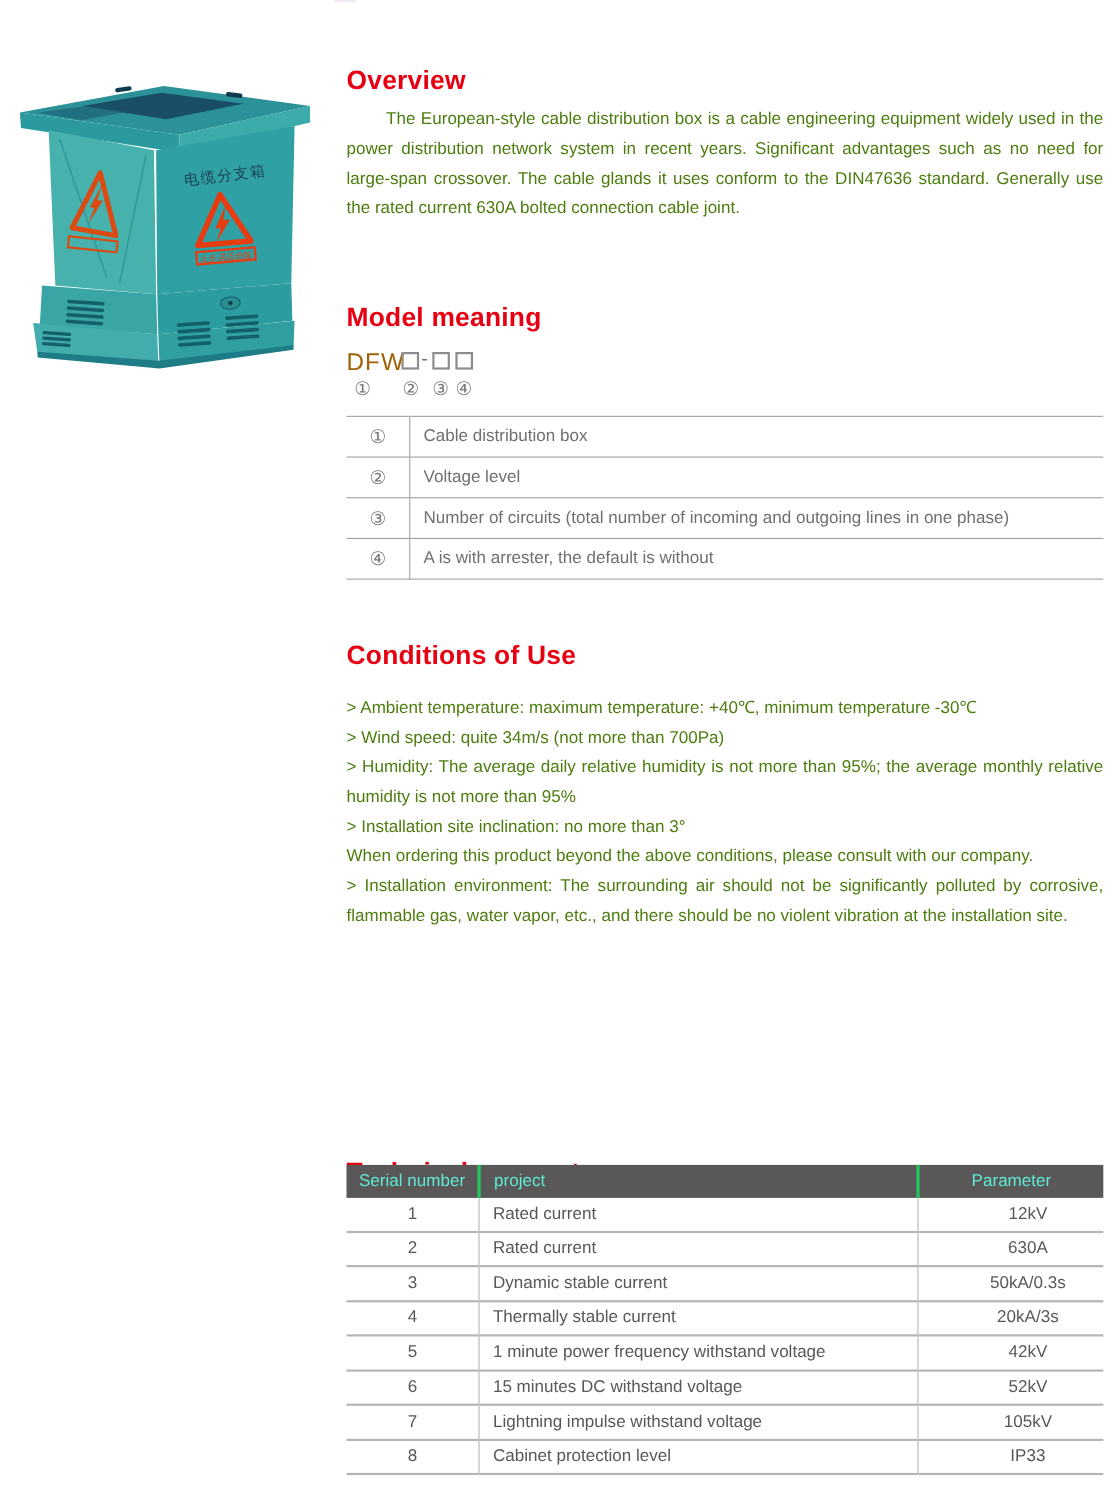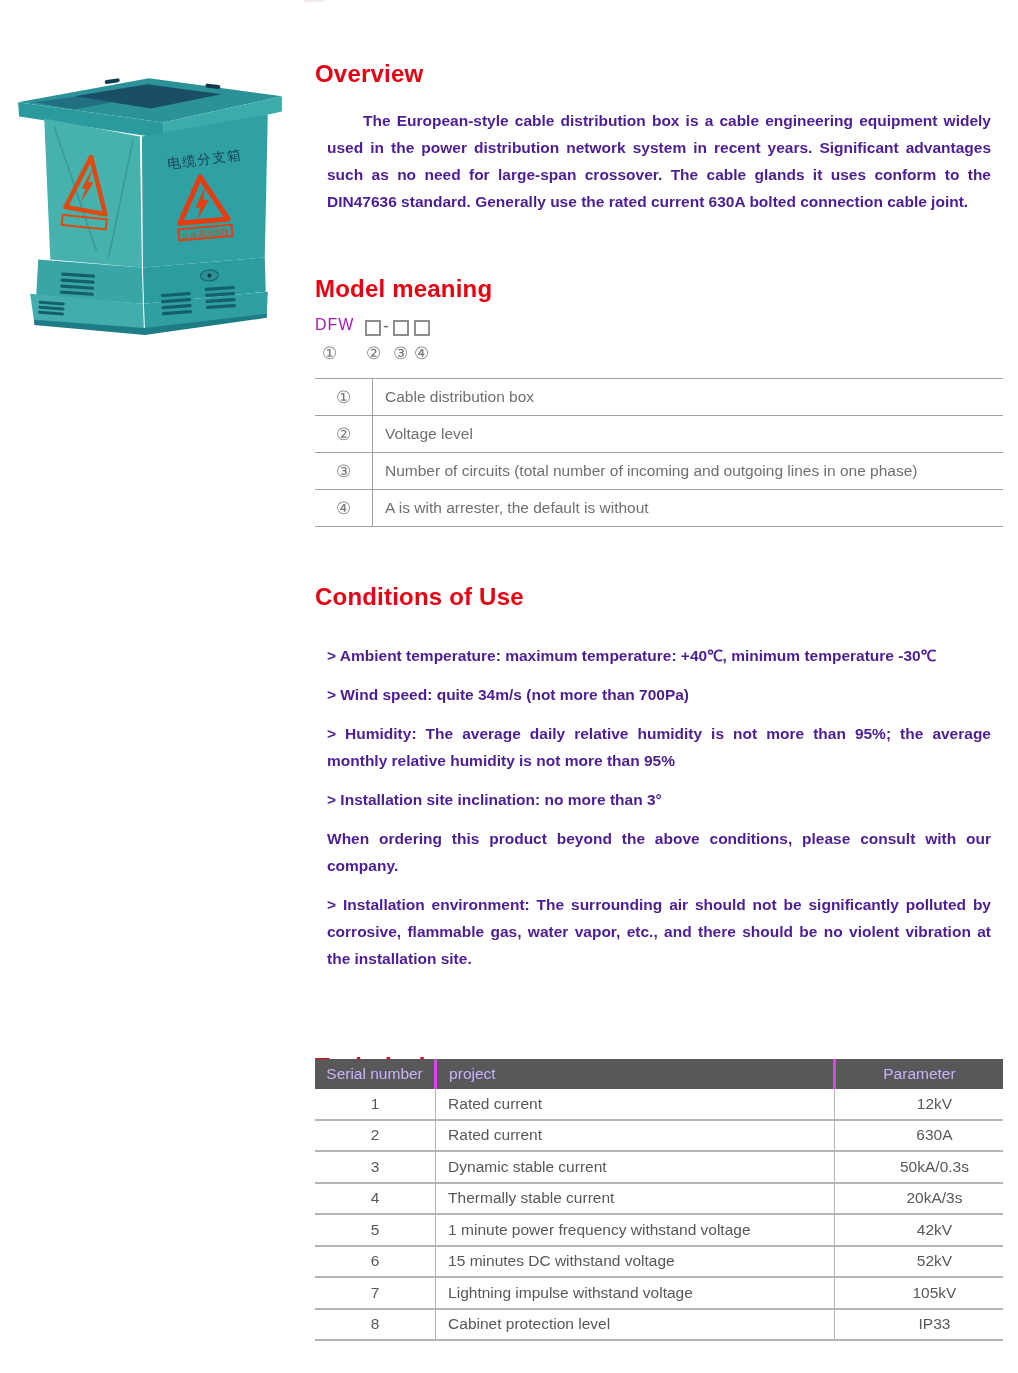--- a/index.html
+++ b/index.html
@@ -1,49 +1,49 @@
 <!DOCTYPE html>
 <html><head>
 <meta charset="utf-8">
 <style>
   html,body{margin:0;padding:0;background:#ffffff;}
   #page{position:relative;width:1018px;height:1373px;background:#ffffff;overflow:hidden;
         font-family:"Liberation Sans",sans-serif;}
   .abs{position:absolute;}
   .col{position:absolute;left:315px;width:688px;}
   h2.section{margin:0;font-size:24px;font-weight:700;color:#e60012;letter-spacing:0.2px;}
-  p.body{margin:12px;font-size:15.5px;line-height:27px;color:#4c1d95;text-align:justify;font-weight:bold;}
+  p.body{margin:0;font-size:15.5px;line-height:27px;color:#4d7c0f;text-align:justify;}
   
   #overview-title{top:60px;}
   #overview-body{top:95px;}
   #overview-body p{text-indent:36px;}
   
   #model-title{top:275px;}
   #model-formula{top:316px;height:50px;}
-  #model-formula .dfw{position:absolute;left:0;top:0;font-size:16px;color:#a21caf;letter-spacing:1px;}
+  #model-formula .dfw{position:absolute;left:0;top:0;font-size:22px;color:#a16207;letter-spacing:1px;}
   #model-formula .box{position:absolute;top:4px;width:12px;height:12px;border:2px solid #8d8d8d;}
   #model-formula .dash{position:absolute;top:0;font-size:18px;color:#6f6f6f;}
   #model-formula .b1{left:50px;} #model-formula .dash{left:68px;}
   #model-formula .b2{left:78px;} #model-formula .b3{left:99px;}
   #model-formula .circ{position:absolute;top:27px;font-size:17px;color:#7a7a7a;}
   #model-formula .c1{left:7px;} #model-formula .c2{left:51px;}
   #model-formula .c3{left:78px;} #model-formula .c4{left:99px;}
   #model-table{top:378px;border-collapse:collapse;width:688px;border-top:1px solid #9fa0a0;}
   #model-table td{border-bottom:1px solid #9fa0a0;height:34px;}
   #model-table td.num{width:55px;text-align:center;border-right:1px solid #9fa0a0;
                       font-size:17px;color:#7a7a7a;}
   #model-table td.desc{padding-left:12px;font-size:15.5px;color:#6f6f6f;}
   
   #cond-title{top:583px;}
   #cond-body{top:630px;}
   
   #tech-title{top:1053px;}
   #tech-table{top:1059px;border-collapse:collapse;width:688px;}
-  #tech-table th{background:#595757;color:#c4b5fd;font-weight:400;font-size:15.5px;height:28px;}
-  #tech-table th + th{border-left:3px solid #d946ef;}
+  #tech-table th{background:#595757;color:#5eead4;font-weight:400;font-size:15.5px;height:28px;}
+  #tech-table th + th{border-left:3px solid #22c55e;}
   #tech-table th.c1{width:120px;text-align:center;}
   #tech-table th.c2{width:397px;text-align:left;padding-left:12px;}
   #tech-table th.c3{width:168px;text-align:center;}
   #tech-table td{height:27.5px;border-bottom:2px solid #b5b5b6;font-size:15.5px;color:#595757;}
   #tech-table td + td{border-left:1px solid #b5b5b6;padding-left:32px;}
   #tech-table td.c1{text-align:center;}
   #tech-table td.c2{text-align:left;padding-left:12px;}
   #tech-table td.c3{text-align:center;}
   
   #photo{left:8px;top:50px;width:290px;height:290px;}

